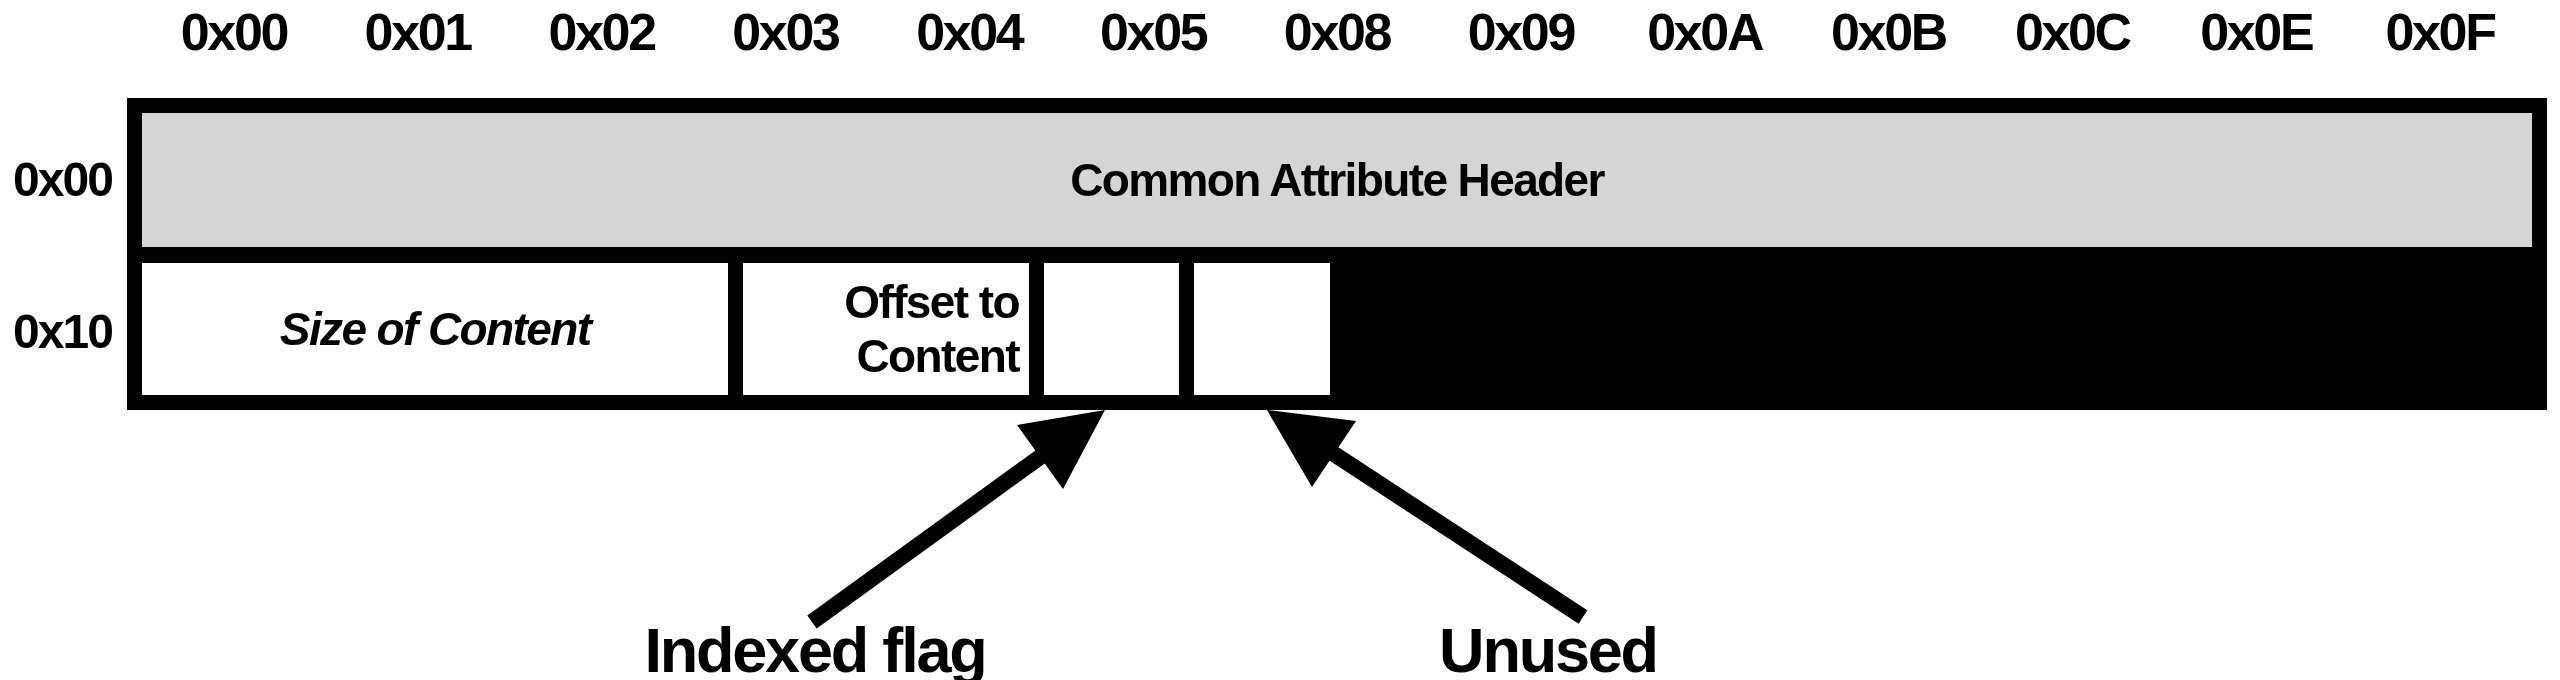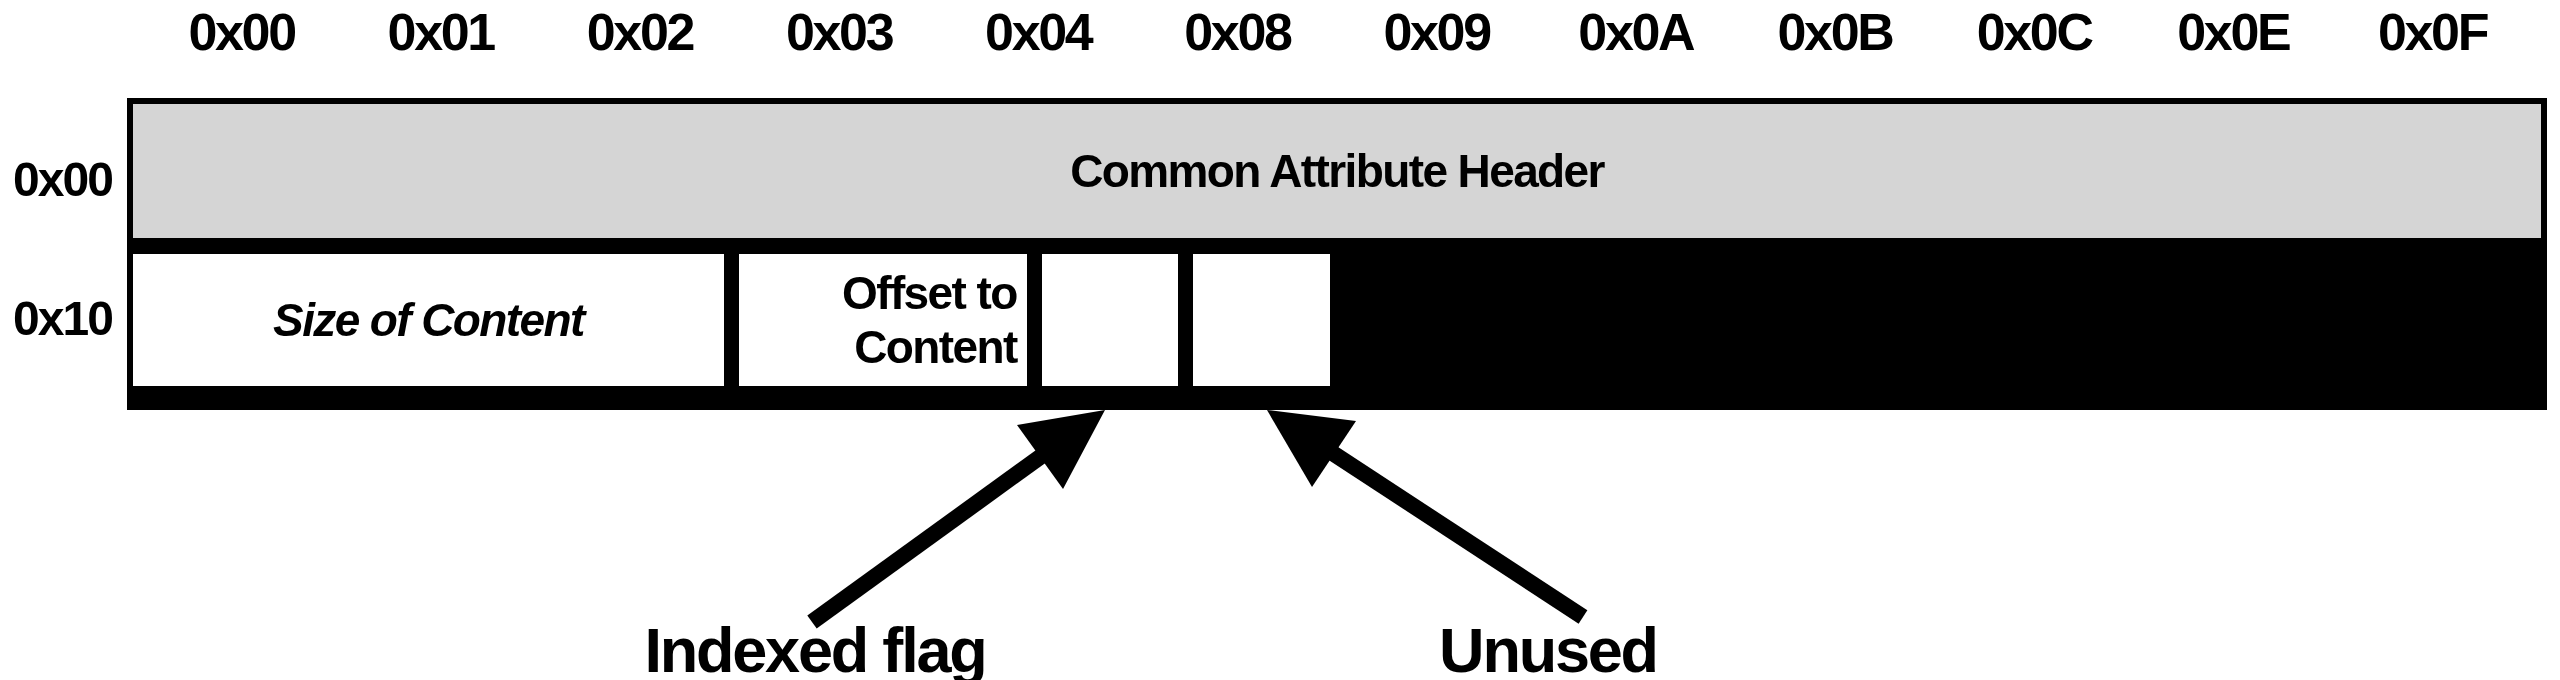--- a/index.html
+++ b/index.html
@@ -40,32 +40,32 @@
   .row-label {
     position: absolute;
     left: 0;
     width: 112px;
     text-align: right;
     font-size: 48px;
     line-height: 48px;
     letter-spacing: -0.04em;
   }
   .row-label.r0 { top: 156px; }
-  .row-label.r1 { top: 295px; }
+  .row-label.r1 { top: 308px; }
 
   
   .byte-table {
     position: absolute;
     left: 127px;
     top: 98px;
     width: 2420px;
     height: 312px;
     box-sizing: border-box;
     background: var(--border-color, #000000);
-    padding: 6px;
+    padding: 15px;
     display: grid;
     grid-template-columns: repeat(16, 1fr);
     grid-template-rows: 134px 132px;
     column-gap: 15px;
     row-gap: 16px;
   }
   .cell {
     background: var(--cell-fill, #ffffff);
     display: flex;
     align-items: center;
@@ -120,20 +120,21 @@
 <body>
 
 <div class="canvas">
 
   <div class="col-headers">
     <span class="col-header">0x00</span>
     <span class="col-header">0x01</span>
     <span class="col-header">0x02</span>
     <span class="col-header">0x03</span>
     <span class="col-header">0x04</span>
+    <span class="col-header">0x05</span>
     <span class="col-header">0x08</span>
     <span class="col-header">0x09</span>
     <span class="col-header">0x0A</span>
     <span class="col-header">0x0B</span>
     <span class="col-header">0x0C</span>
     <span class="col-header">0x0E</span>
     <span class="col-header">0x0F</span>
   </div>
 
   <div class="row-label r0">0x00</div>

